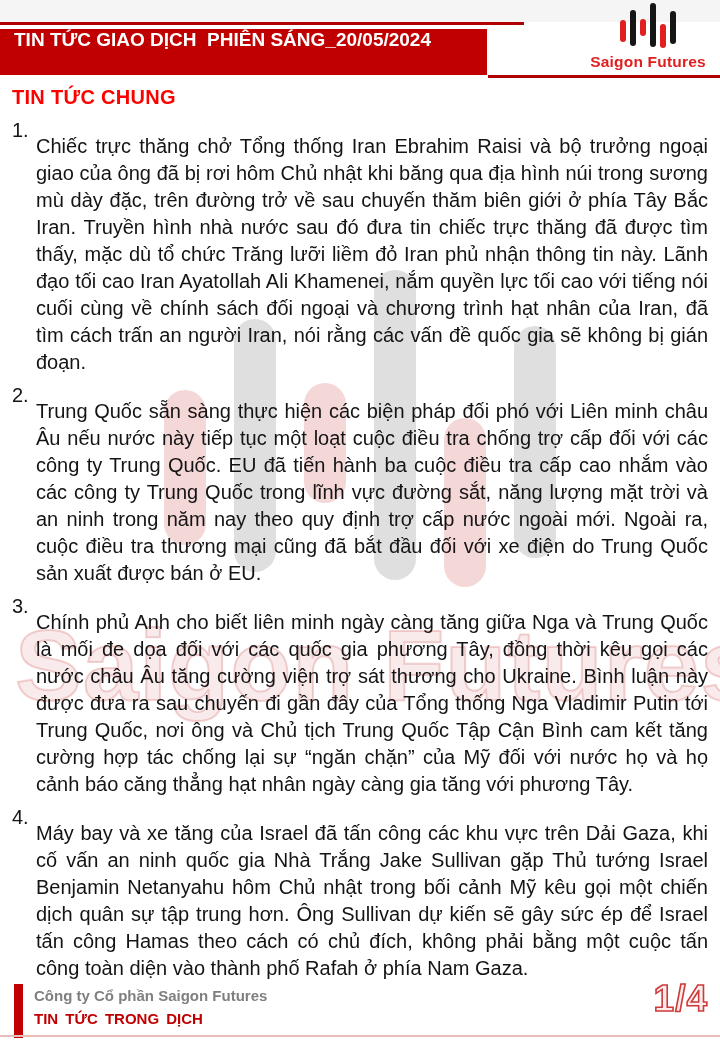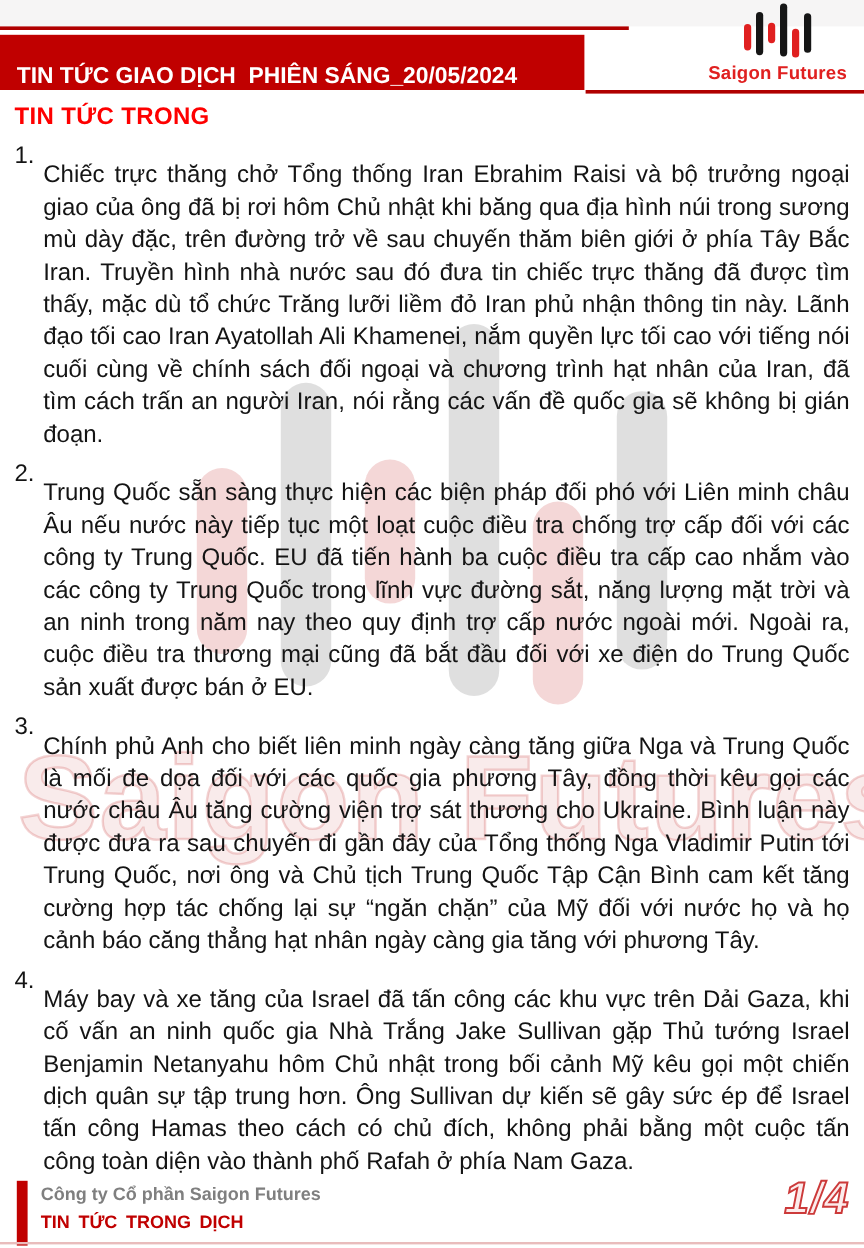--- a/index.html
+++ b/index.html
@@ -7,21 +7,21 @@
     width:720px;height:1040px;position:relative;overflow:hidden;
     background:#ffffff;
     font-family:"Liberation Sans", sans-serif;
     -webkit-font-smoothing:antialiased;
   }
   
   .top-strip{position:absolute;top:0;left:0;width:720px;height:22px;background:#f6f5f5;}
   .header-rule{position:absolute;top:22px;left:0;width:524px;height:3px;background:#b00000;}
   .header-bar{
     position:absolute;top:29px;left:0;width:487px;height:46px;background:#c00000;
-    color:#ffffff;font-weight:bold;font-size:19px;display:flex;align-items:flex-end;
+    color:#ffffff;font-weight:bold;font-size:19px;display:flex;align-items:flex-start;
     padding-left:14px;box-sizing:border-box;
   }
   .header-bar span{white-space:pre;}
   .logo{position:absolute;top:3px;right:10px;width:124px;z-index:2;}
   .logo-bars{display:flex;justify-content:center;align-items:flex-start;gap:4px;height:47px;}
   .logo-bars i{display:block;width:6px;border-radius:3px;}
   .lb1{height:22px;margin-top:17px;background:#e02020;}
   .lb2{height:36px;margin-top:7px;background:#161616;}
   .lb3{height:17px;margin-top:16px;background:#e02020;}
   .lb4{height:44px;margin-top:0;background:#161616;}
@@ -57,21 +57,21 @@
   .news-item .text{flex:1;text-align:justify;margin-top:16px;}
   .events-heading{margin-top:6px;margin-bottom:4px;}
   .event-text{font-size:20px;line-height:27px;color:#141414;margin:0;}
 
   
   .footer{position:absolute;left:0;top:980px;width:720px;height:60px;z-index:1;}
   .footer-accent{position:absolute;left:14px;top:4px;width:9px;height:54px;background:#c00000;}
   .footer-company{position:absolute;left:34px;top:7px;color:#7f7f7f;font-weight:bold;font-size:15px;}
   .footer-doc{position:absolute;left:34px;top:30px;color:#c00000;font-weight:bold;font-size:15px;word-spacing:3px;}
   .footer-page{
-    position:absolute;right:12px;top:-2px;font-size:37px;font-weight:bold;font-style:italic;
+    position:absolute;right:12px;top:-2px;font-size:37px;font-weight:bold;
     color:#fcecec;-webkit-text-stroke:1.6px #cc3a3a;letter-spacing:1px;
   }
   .footer-rule{position:absolute;left:0;top:55px;width:720px;height:2px;background:#e9bcbc;}
 </style>
 </head>
 <body>
 
 <div class="top-strip"></div>
 <div class="header-rule"></div>
 <div class="header-bar">
@@ -96,21 +96,21 @@
       <i class="wb2"></i>
       <i class="wb3"></i>
       <i class="wb4"></i>
       <i class="wb5"></i>
       <i class="wb6"></i>
   </div>
   <div class="wm-text">Saigon Futures</div>
 </div>
 
 <div class="content">
-  <h2 class="section-heading">TIN  TỨC TRONG</h2>
+  <h2 class="section-heading">TIN  TỨC CHUNG</h2>
 
   <div class="news-list">
     <div class="news-item">
       <span class="num">1.</span>
       <span class="text">Chiếc trực thăng chở Tổng thống Iran Ebrahim Raisi và bộ trưởng ngoại giao của ông đã bị rơi hôm Chủ nhật khi băng qua địa hình núi trong sương mù dày đặc, trên đường trở về sau chuyến thăm biên giới ở phía Tây Bắc Iran. Truyền hình nhà nước sau đó đưa tin chiếc trực thăng đã được tìm thấy, mặc dù tổ chức Trăng lưỡi liềm đỏ Iran phủ nhận thông tin này. Lãnh đạo tối cao Iran Ayatollah Ali Khamenei, nắm quyền lực tối cao với tiếng nói cuối cùng về chính sách đối ngoại và chương trình hạt nhân của Iran, đã tìm cách trấn an người Iran, nói rằng các vấn đề quốc gia sẽ không bị gián đoạn.</span>
     </div>
     <div class="news-item">
       <span class="num">2.</span>
       <span class="text">Trung Quốc sẵn sàng thực hiện các biện pháp đối phó với Liên minh châu Âu nếu nước này tiếp tục một loạt cuộc điều tra chống trợ cấp đối với các công ty Trung Quốc. EU đã tiến hành ba cuộc điều tra cấp cao nhắm vào các công ty Trung Quốc trong lĩnh vực đường sắt, năng lượng mặt trời và an ninh trong năm nay theo quy định trợ cấp nước ngoài mới. Ngoài ra, cuộc điều tra thương mại cũng đã bắt đầu đối với xe điện do Trung Quốc sản xuất được bán ở EU.</span>
     </div>

